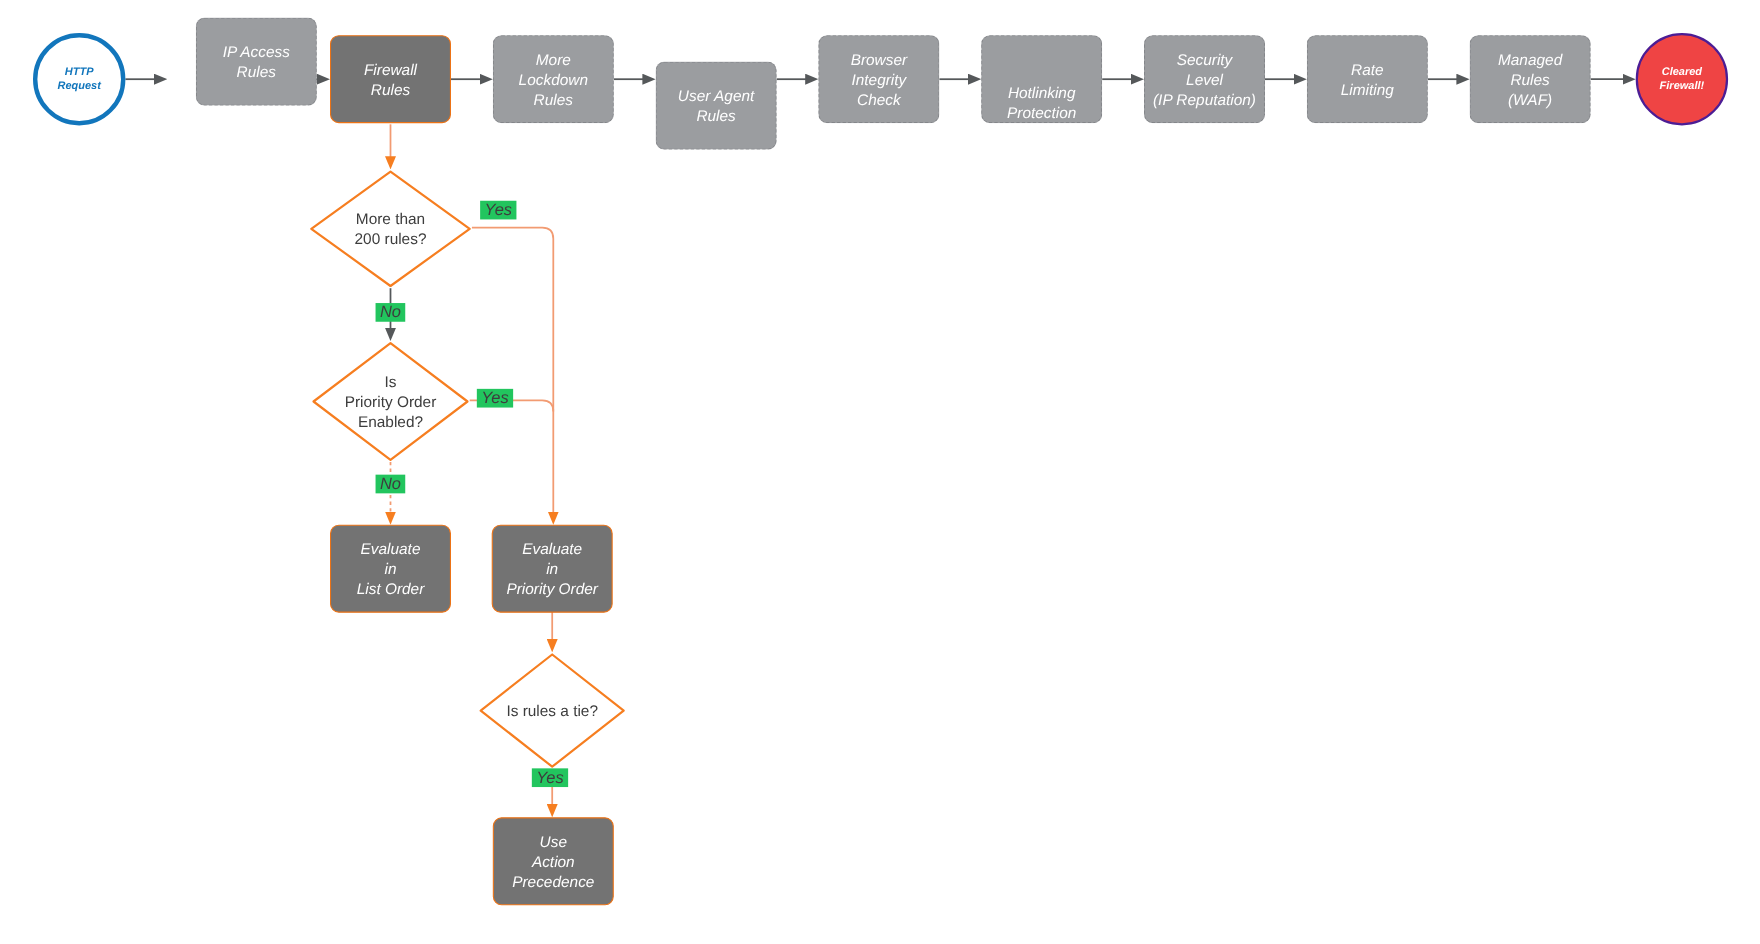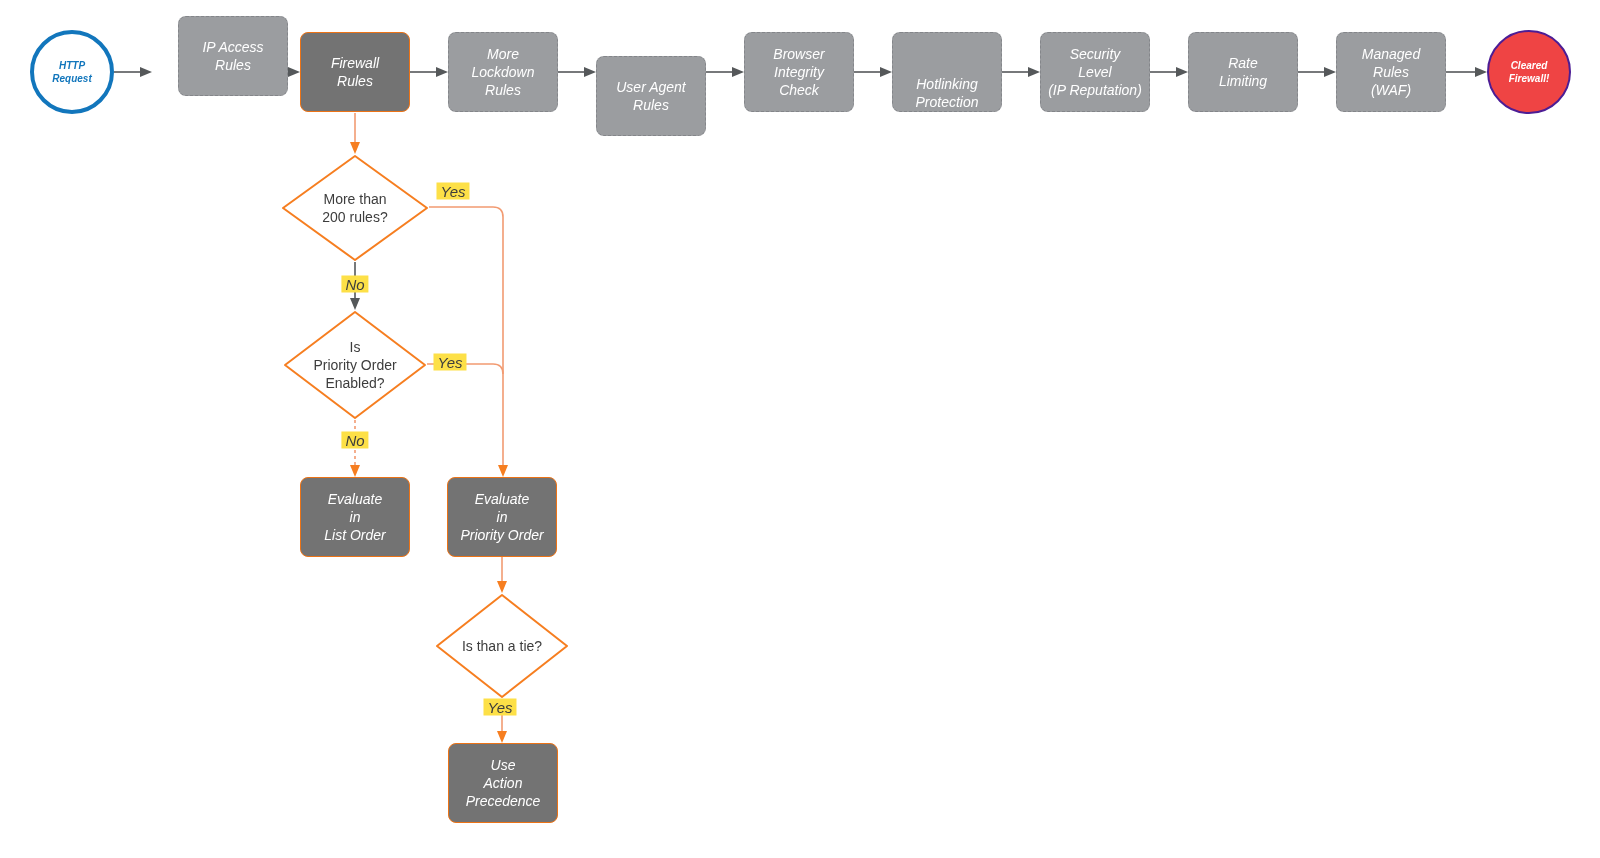--- a/index.html
+++ b/index.html
@@ -84,21 +84,21 @@
     justify-content: center;
     text-align: center;
     font-size: 14px;
     color: #3D3D3D;
     white-space: pre-line;
     line-height: 1.3;
   }
   .edge-label {
     position: absolute;
     transform: translate(-50%, -50%);
-    background: #fde047;
+    background: #22c55e;
     padding: 0 4px;
     font-size: 15px;
     font-style: italic;
     color: #3D3D3D;
   }
 </style>
 </head>
 <body>
 
 <div class="canvas">
@@ -223,21 +223,21 @@
   <div class="node box orangebox" style="left:447px; top:477px;">
     <span class="lbl">Evaluate
 in
 Priority Order</span>
   </div>
 
   <div class="diamond" style="left:435px; top:593px; width:134px; height:106px;">
     <svg width="134" height="106">
       <polygon points="67,2 132,53 67,104 2,53" fill="#ffffff" stroke="#F67E20" stroke-width="2" stroke-linejoin="round"></polygon>
     </svg>
-    <span class="lbl">Is than a tie?</span>
+    <span class="lbl">Is rules a tie?</span>
   </div>
 
   <div class="node box orangebox" style="left:448px; top:743px;text-align:center;">
     <span class="lbl">Use
 Action
 Precedence</span>
   </div>
 
   <div class="edge-label" style="left:453px; top:191px;">Yes</div>
 

